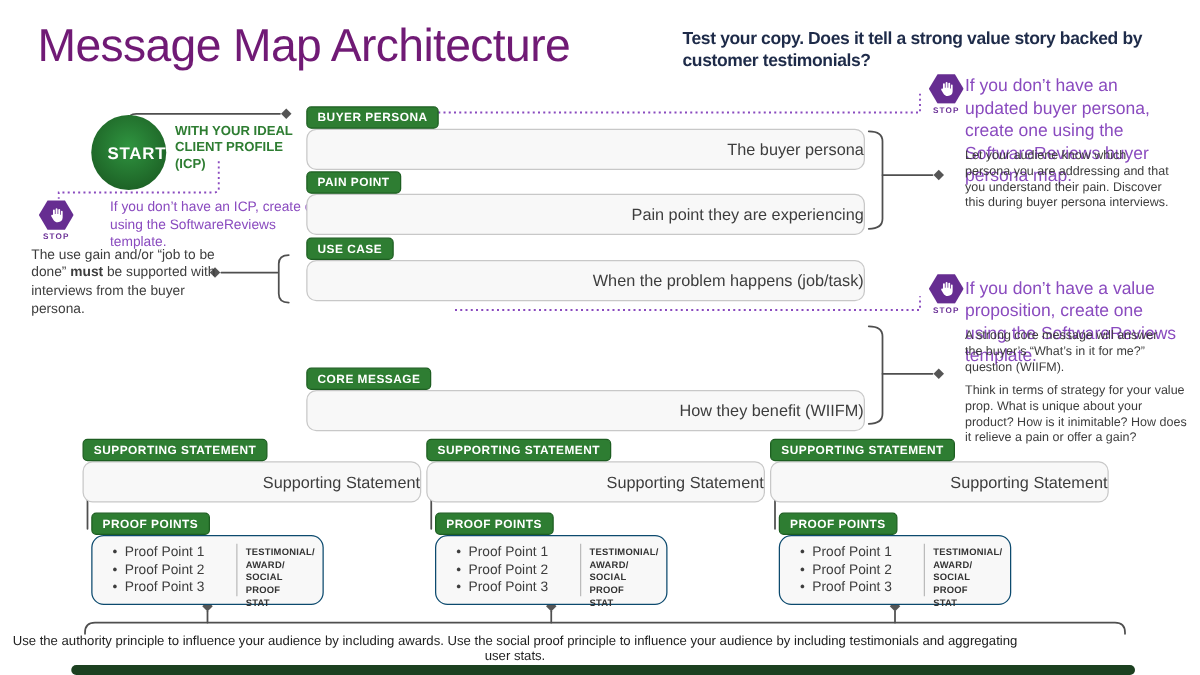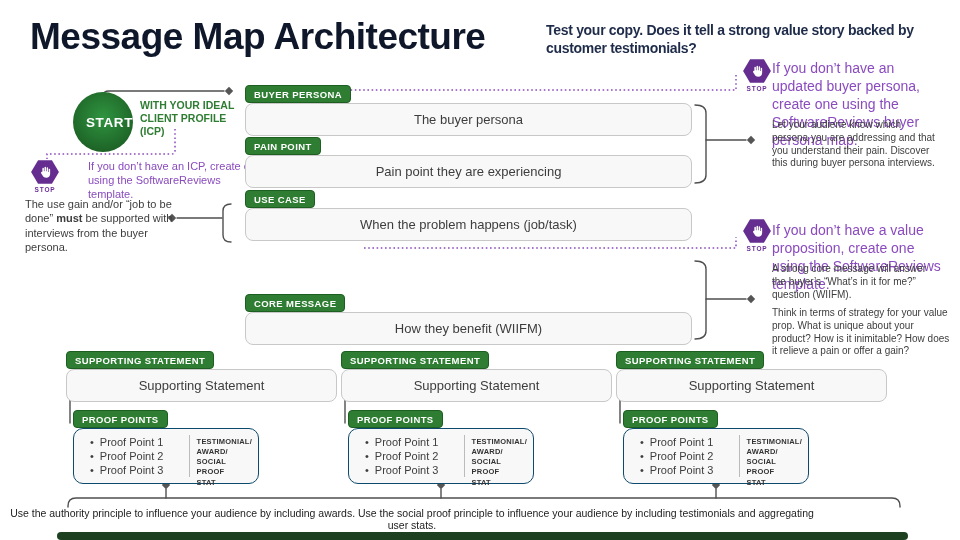--- a/index.html
+++ b/index.html
@@ -4,22 +4,22 @@
 <style>
   * { margin:0; padding:0; box-sizing:border-box; }
   html,body { background:#fff; }
   .slide {
     position:relative; width:960px; height:540px; background:#ffffff;
     font-family:"Liberation Sans", sans-serif; overflow:hidden;
   }
   .abs { position:absolute; }
 
   .title {
-    left:30px; top:16px; font-size:37px; font-weight:700; letter-spacing:-0.5px;
-    color:#0f172a;
+    left:30px; top:16px; font-size:37px; font-weight:400; letter-spacing:-0.5px;
+    color:#701a75;
   }
   .subtitle {
     left:546px; top:22px; width:412px; font-size:14px; font-weight:bold;
     letter-spacing:-0.3px; color:#1e2b49; line-height:1.25;
   }
 
   
   .start-circle {
     left:73px; top:92px; width:60px; height:60px; border-radius:50%;
     background:radial-gradient(circle at 50% 42%, #2f9440 0%, #1e6527 72%, #18511f 100%);
@@ -36,21 +36,21 @@
     display:inline-block; background:#2e7d32; border:1px solid #1d5e21;
     color:#fff; font-size:9.5px; font-weight:bold; letter-spacing:0.4px;
     padding:3px 8px 2px; border-radius:4px; text-transform:uppercase;
     position:relative; z-index:2;
   }
 
   
   .flow-row { left:245px; width:447px; }
   .box {
     background:#f8f8f8; border:1px solid #c8c8c8; border-radius:8px;
-    height:33px; display:flex; align-items:center; justify-content:center;
+    height:33px; display:flex; align-items:center; justify-content:flex-end;
     font-size:13px; color:#3d3d3d; position:relative; z-index:1;
   }
 
   
   .col { top:350px; width:271px; }
   .col .box { width:271px; }
   .proof-tag-wrap { margin:7px 0 0 7px; }
   .proof-box {
     margin-left:7px; width:186px; height:56px; background:#f8f8f8;
     border:1px solid #0c4a6e; border-radius:10px; display:flex; align-items:center;

